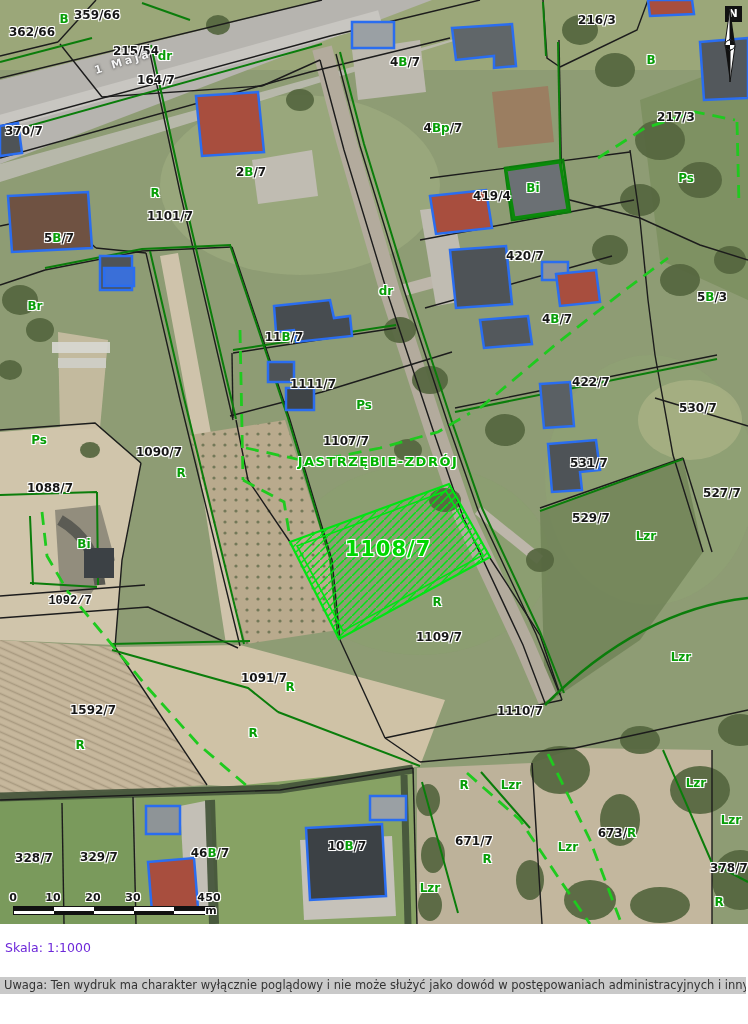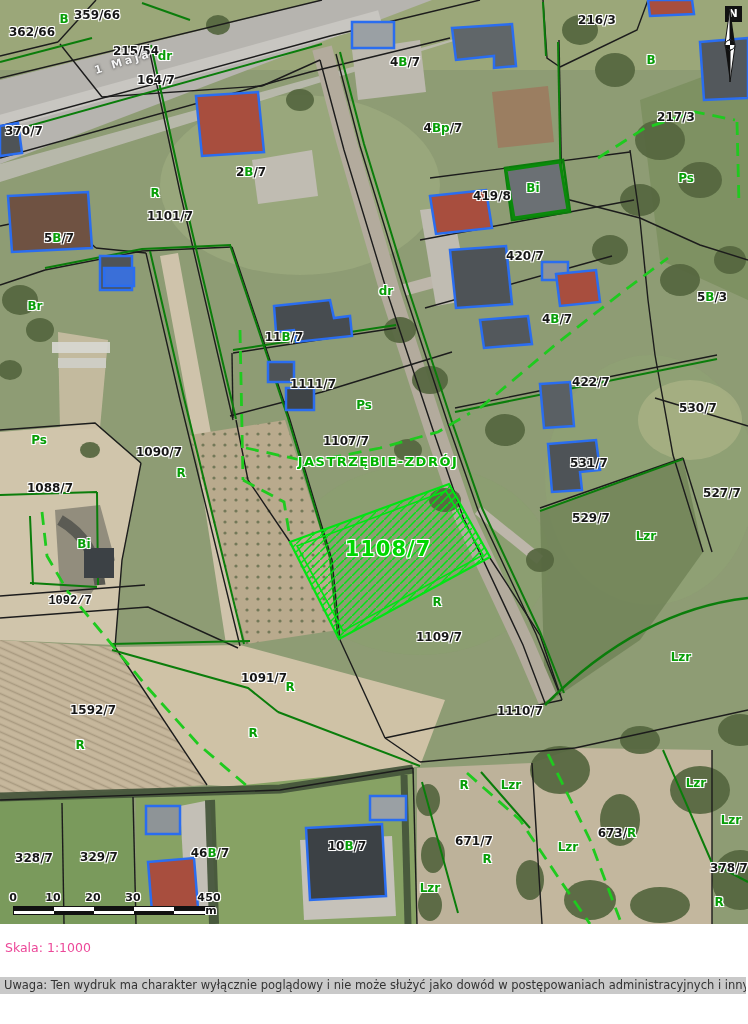--- a/index.html
+++ b/index.html
@@ -23,21 +23,21 @@
       font:bold 11px "DejaVu Sans",sans-serif;line-height:16px;}
   .scalebar{position:absolute;left:13px;top:891px;width:202px;height:26px;}
   .scalebar .ticks{position:relative;height:13px;}
   .scalebar .ticks span{position:absolute;transform:translateX(-50%);
       font:bold 11px "DejaVu Sans",sans-serif;color:#161616;
       text-shadow:-1px -1px 0 #fff,1px -1px 0 #fff,-1px 1px 0 #fff,1px 1px 0 #fff;}
   .scalebar .bar{margin-top:2px;width:200px;border:1px solid #111;background:#fff;}
   .scalebar .row{height:3.5px;}
   .scalebar .row.a{background:repeating-linear-gradient(90deg,#111 0 40px,#fff 40px 80px);}
   .scalebar .row.b{background:repeating-linear-gradient(90deg,#fff 0 40px,#111 40px 80px);}
-  .skala{position:absolute;left:5px;top:940px;font:12.5px "DejaVu Sans",sans-serif;color:#ec4899;}
+  .skala{position:absolute;left:5px;top:940px;font:12.5px "DejaVu Sans",sans-serif;color:#6d28d9;}
   .uwaga{position:absolute;left:0;top:977px;width:746px;height:17px;background:#c9c9c9;
       font:11.5px "DejaVu Sans",sans-serif;color:#333;line-height:17px;padding-left:4px;box-sizing:border-box;
       white-space:nowrap;overflow:hidden;}
 </style>
 </head>
 <body>
 
 <div class="page">
   <div class="map">
     <svg width="748" height="924" viewBox="0 0 748 924">
@@ -255,21 +255,21 @@
 
     <div id="labels">
         <div class="lbl parcel" style="left: 32px; top: 32px;">362/66</div>
         <div class="lbl parcel" style="left: 97px; top: 15px;">359/66</div>
         <div class="lbl parcel" style="left: 136px; top: 51px;">215/54</div>
         <div class="lbl parcel" style="left: 156px; top: 80px;">164/7</div>
         <div class="lbl parcel" style="left: 24px; top: 131px;">370/7</div>
         <div class="lbl parcel" style="left: 170px; top: 216px;">1101/7</div>
         <div class="lbl parcel" style="left: 597px; top: 20px;">216/3</div>
         <div class="lbl parcel" style="left: 676px; top: 117px;">217/3</div>
-        <div class="lbl parcel" style="left: 492px; top: 196px;">419/8</div>
+        <div class="lbl parcel" style="left: 492px; top: 196px;">419/4</div>
         <div class="lbl parcel" style="left: 525px; top: 256px;">420/7</div>
         <div class="lbl parcel" style="left: 591px; top: 382px;">422/7</div>
         <div class="lbl parcel" style="left: 698px; top: 408px;">530/7</div>
         <div class="lbl parcel" style="left: 589px; top: 463px;">531/7</div>
         <div class="lbl parcel" style="left: 722px; top: 493px;">527/7</div>
         <div class="lbl parcel" style="left: 591px; top: 518px;">529/7</div>
         <div class="lbl parcel" style="left: 50px; top: 488px;">1088/7</div>
         <div class="lbl parcel" style="left: 159px; top: 452px;">1090/7</div>
         <div class="lbl parcel" style="left: 70px; top: 601px; font-family: Liberation Mono, monospace;">1092/7</div>
         <div class="lbl parcel" style="left: 93px; top: 710px;">1592/7</div>

